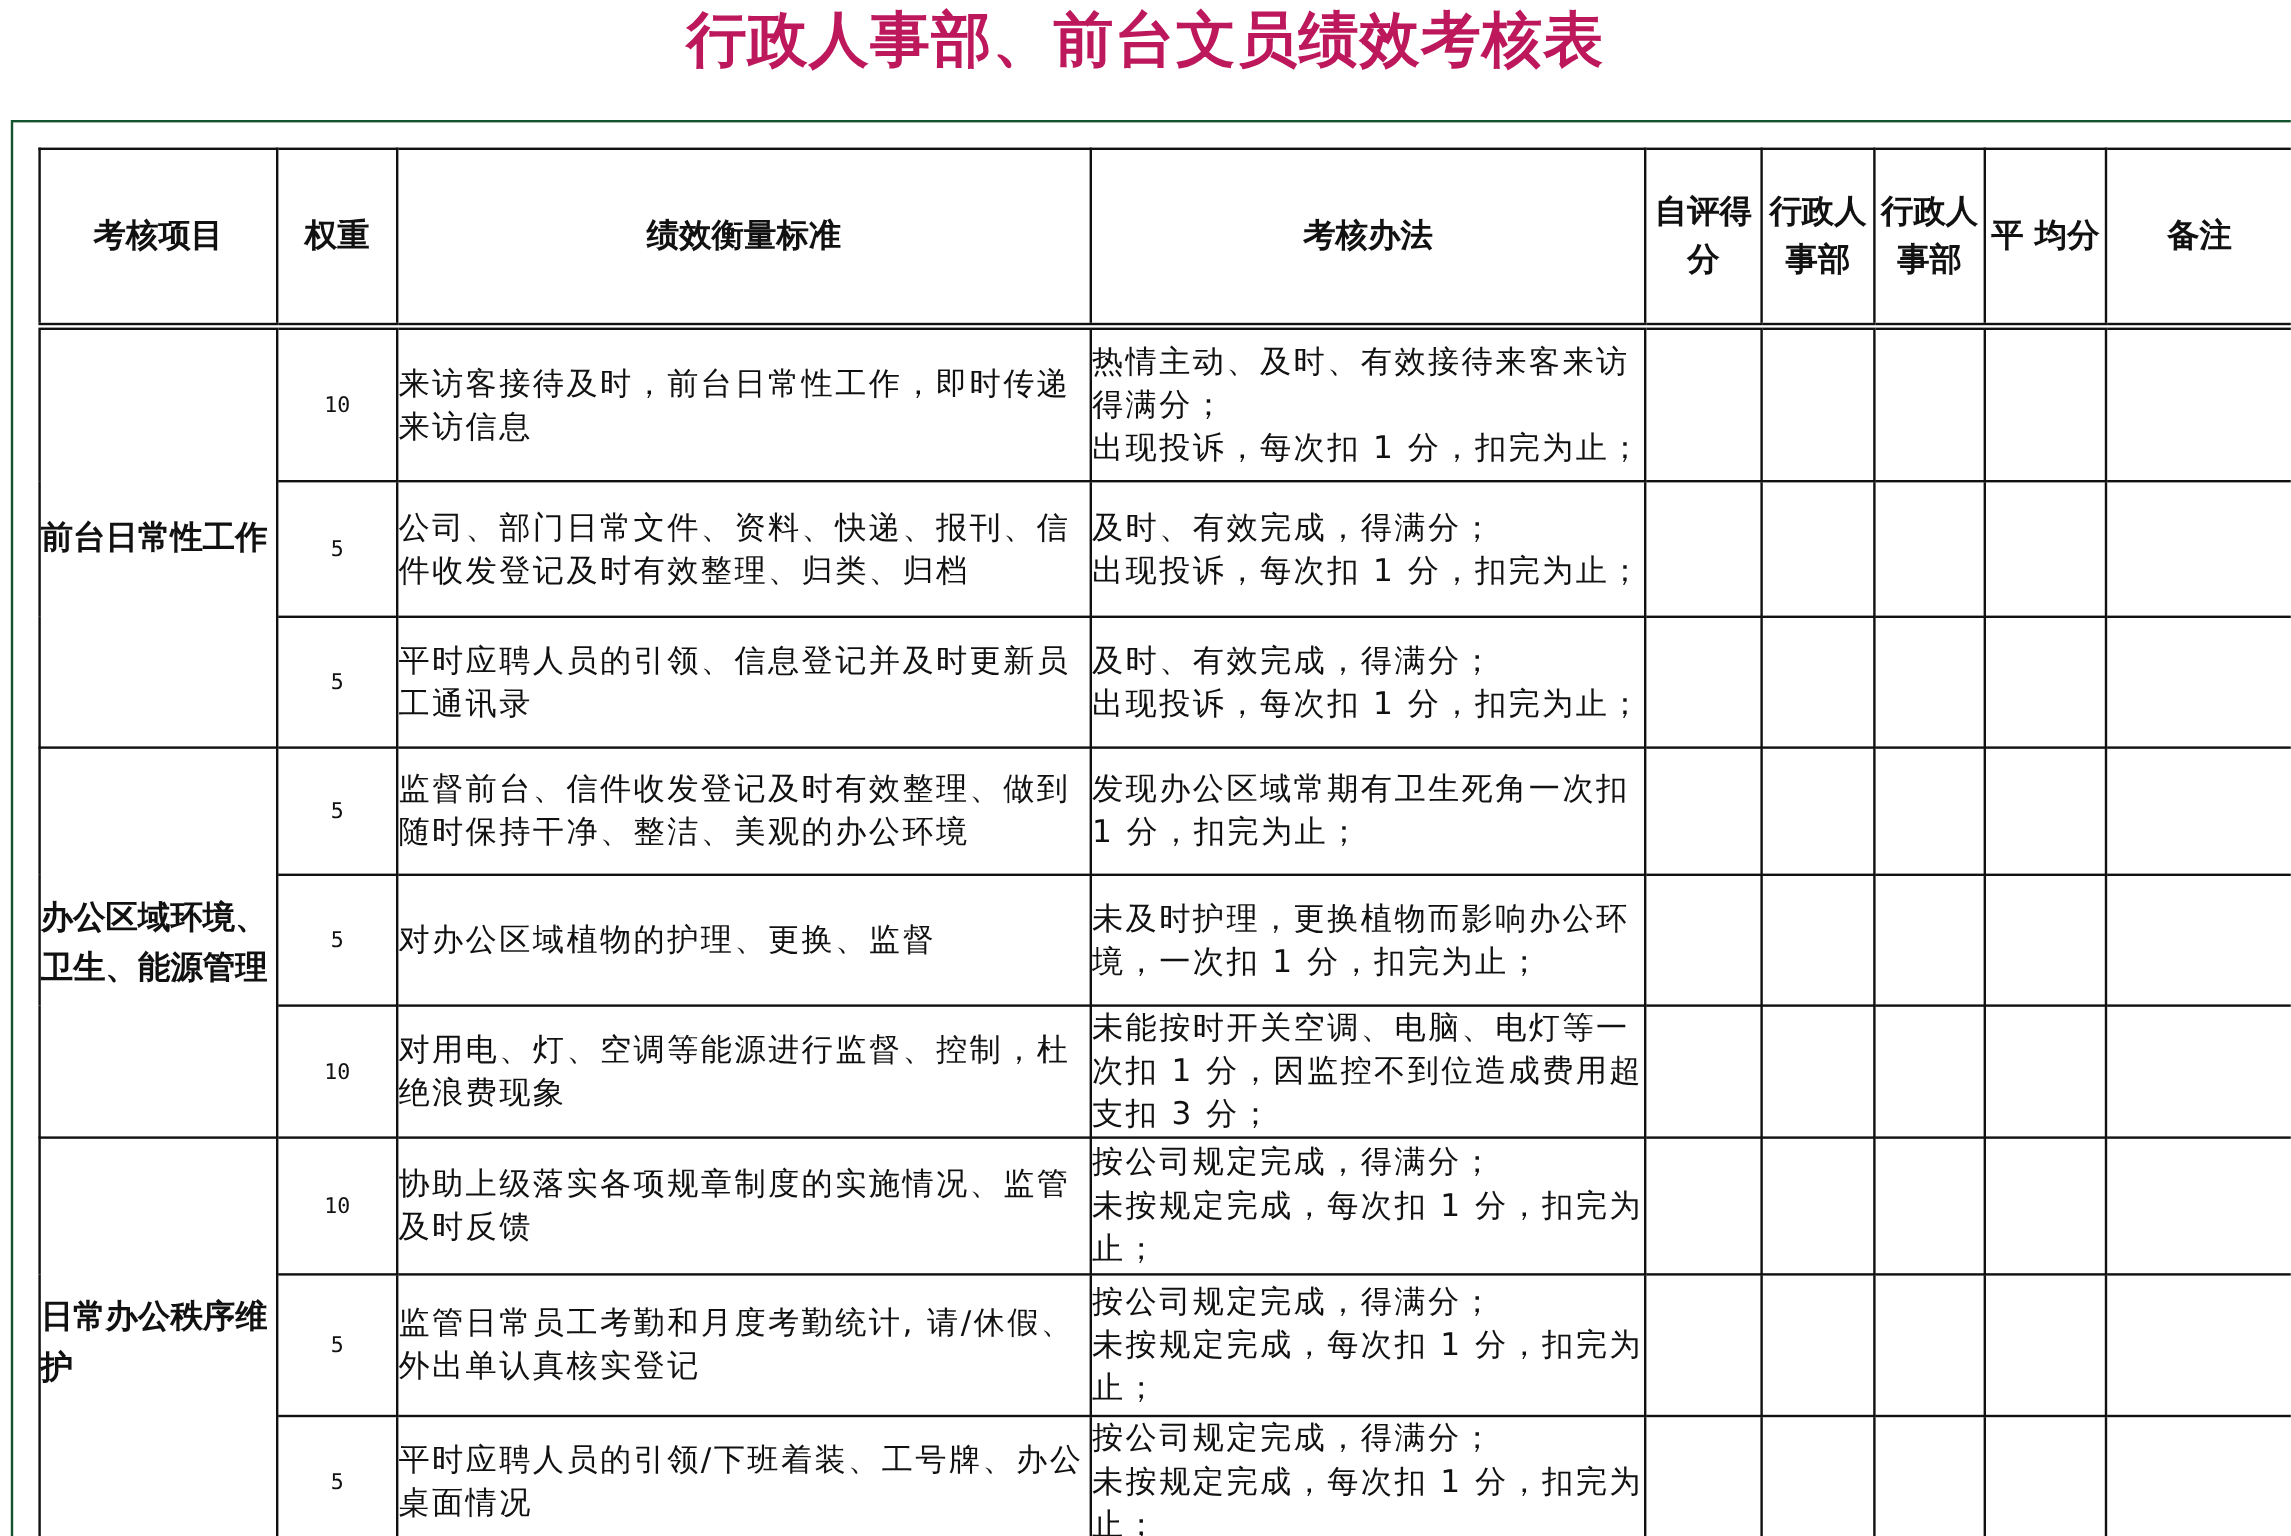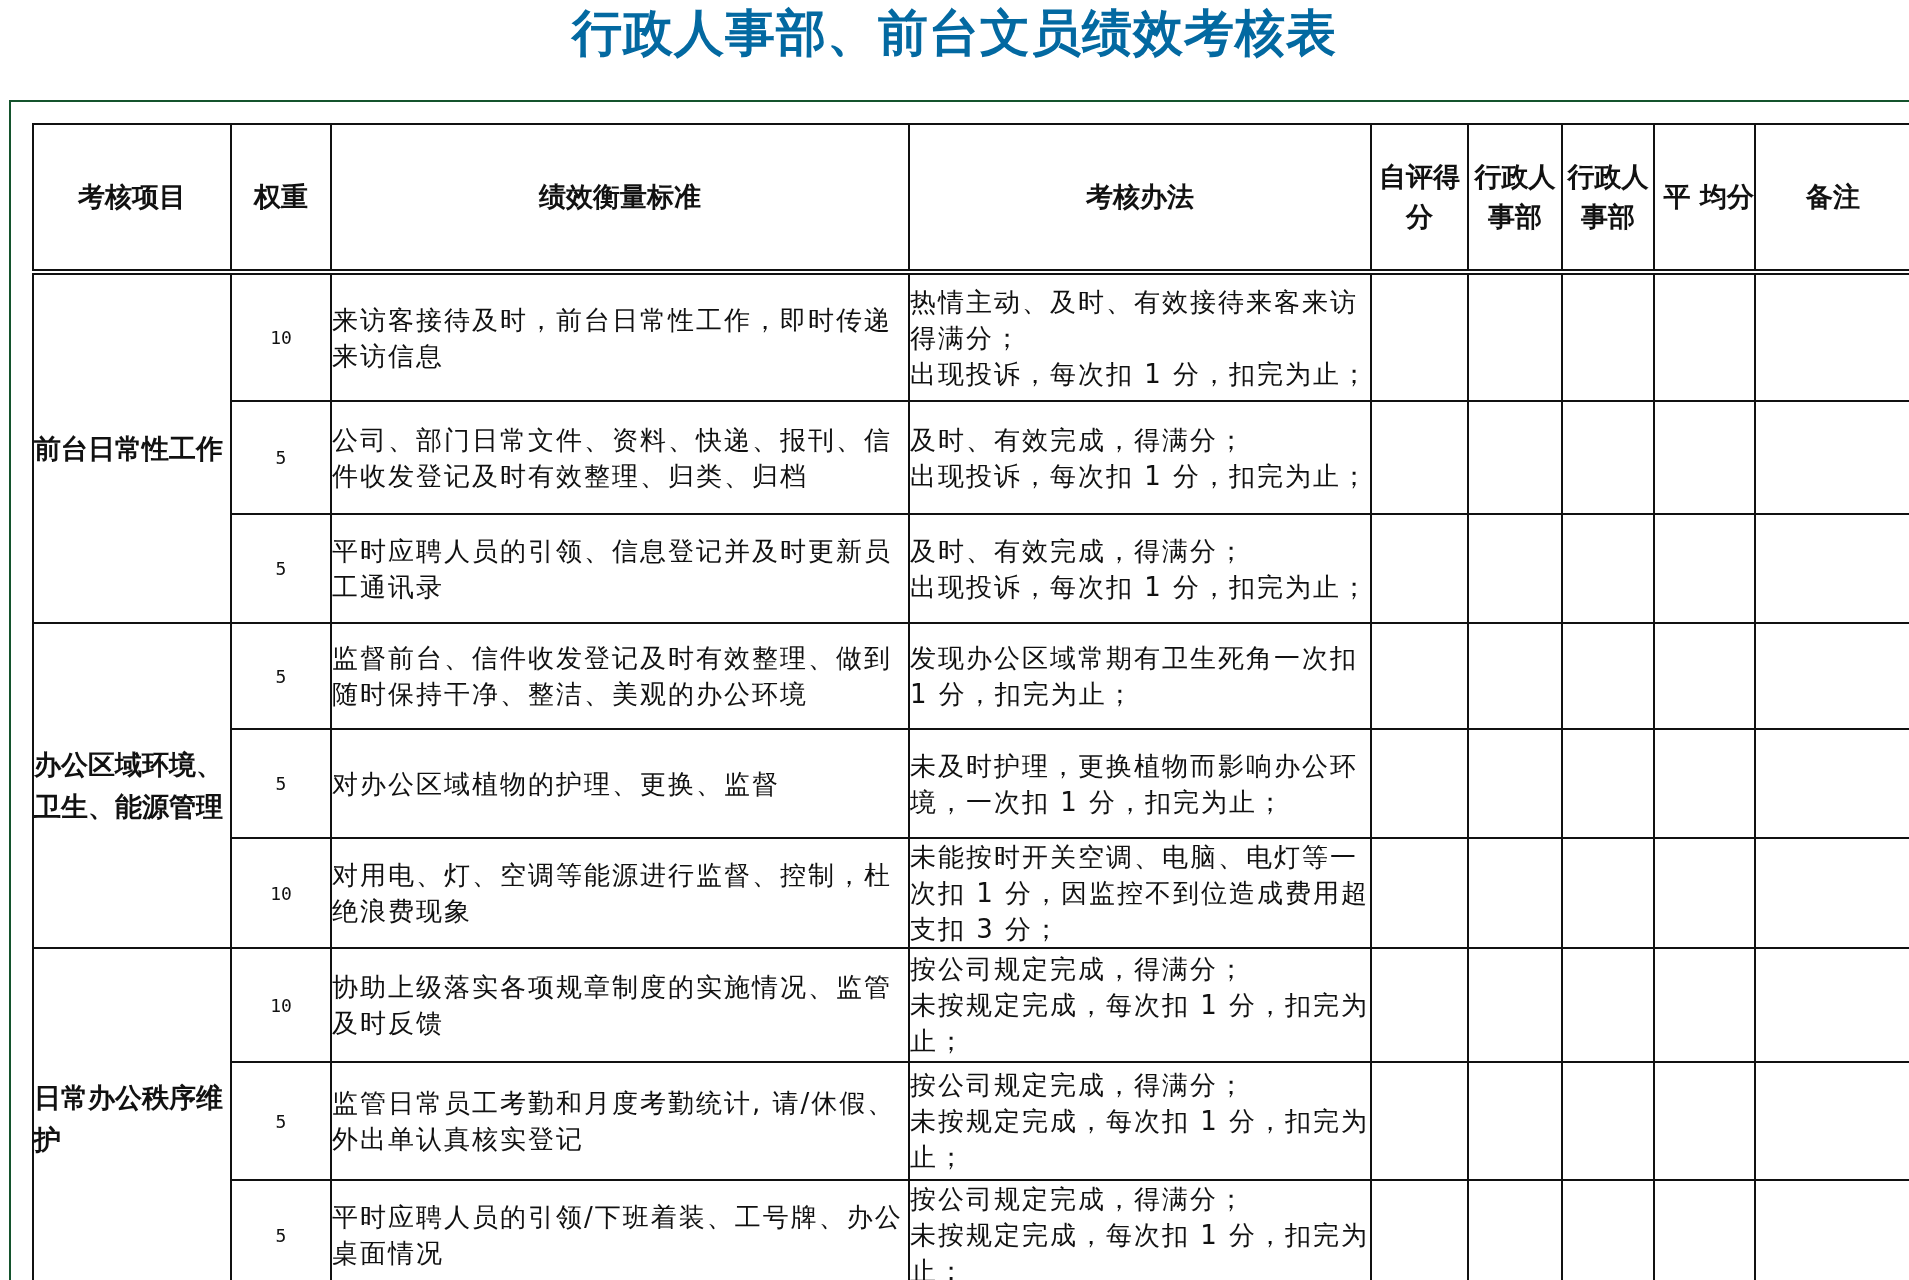--- a/index.html
+++ b/index.html
@@ -19,21 +19,21 @@
     position: absolute;
     left: 0;
     top: 2px;
     width: 1909px;
     text-align: center;
     font-family: "DejaVu Serif", "Liberation Serif", serif;
     font-size: 50px;
     line-height: 62px;
     font-weight: bold;
     letter-spacing: 1px;
-    color: #0369a1;
+    color: #be185d;
   }
   .frame {
     position: absolute;
     left: 9px;
     top: 100px;
     width: 1876px;
     height: 1162px;
     border: 2px solid #14532d;
     padding: 21px;
   }
@@ -52,21 +52,21 @@
     font-weight: bold;
     font-size: 27px;
     line-height: 40px;
     text-align: center;
   }
   th.narrow {
     text-align: center;
     padding: 0 6px;
   }
   th.avg {
-    text-align: right;
+    text-align: center;
     padding: 0 0 0 4px;
     word-break: break-all;
     border-radius: 22px;
   }
   tr.head-row th {
     border-bottom: 6px double #111;
   }
   td.group {
     font-weight: bold;
     font-size: 27px;

